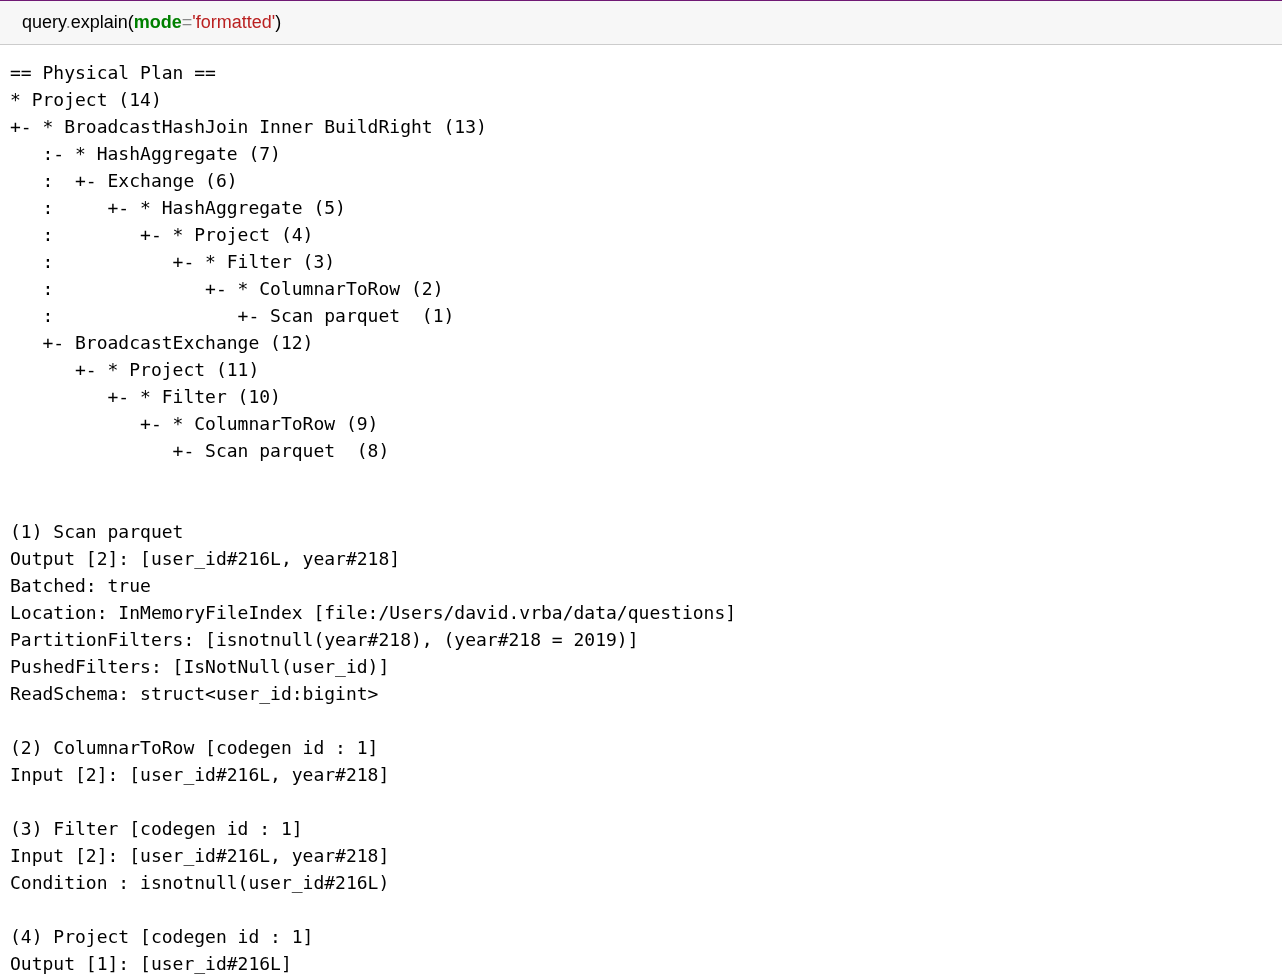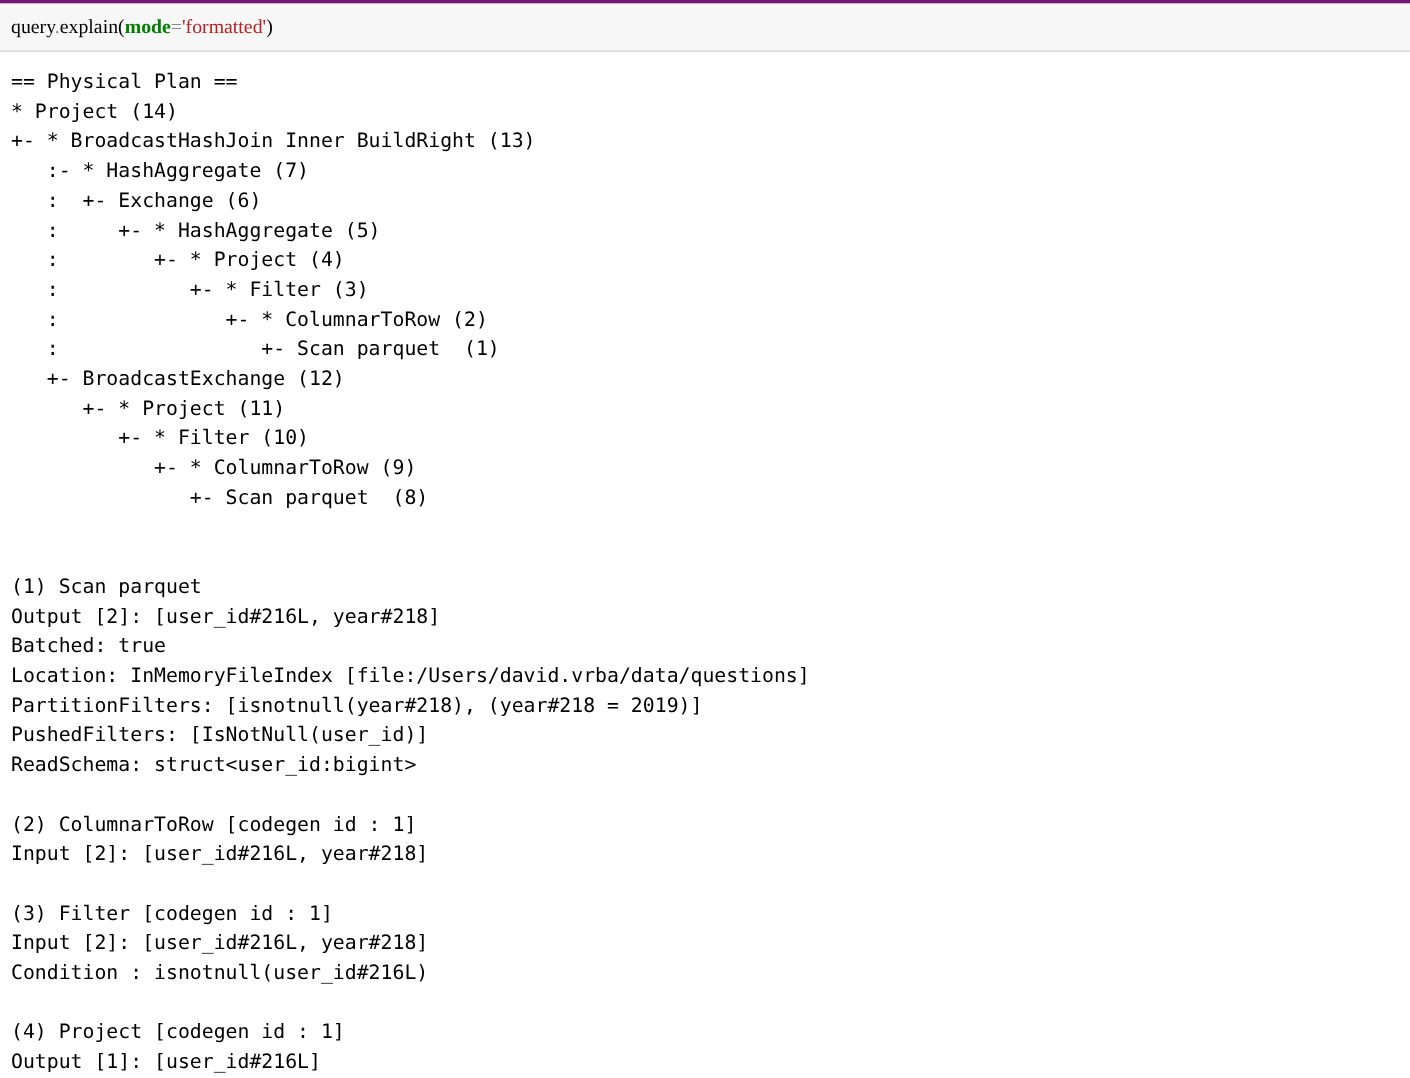--- a/index.html
+++ b/index.html
@@ -6,25 +6,25 @@
     body {
       font-family: Menlo, Consolas, "Liberation Mono", monospace;
       font-size: 18px;
       line-height: 1.5;
       background: #fff;
       color: #000;
       width: 1282px;
     }
     .code-input {
       background: #f7f7f7;
-      border-top: 3px solid #701a75;
+      border-top: 1px solid #701a75;
       border-bottom: 1px solid #ccc;
-      padding: 8px 10px;
+      padding: 8px 22px;
       white-space: pre;
-      font-family: Liberation Serif, serif;
+      font-family: Liberation Sans, sans-serif;
     }
     .tok-name { color: #000; }
     .tok-op { color: #888; }
     .tok-paren { color: #000; }
     .tok-kw { color: #008000; font-weight: 600; }
     .tok-str { color: #ba2020; }
     .code-output {
       padding: 14px 10px 10px 10px;
       white-space: pre;
       font-family: Menlo, Consolas, monospace;

